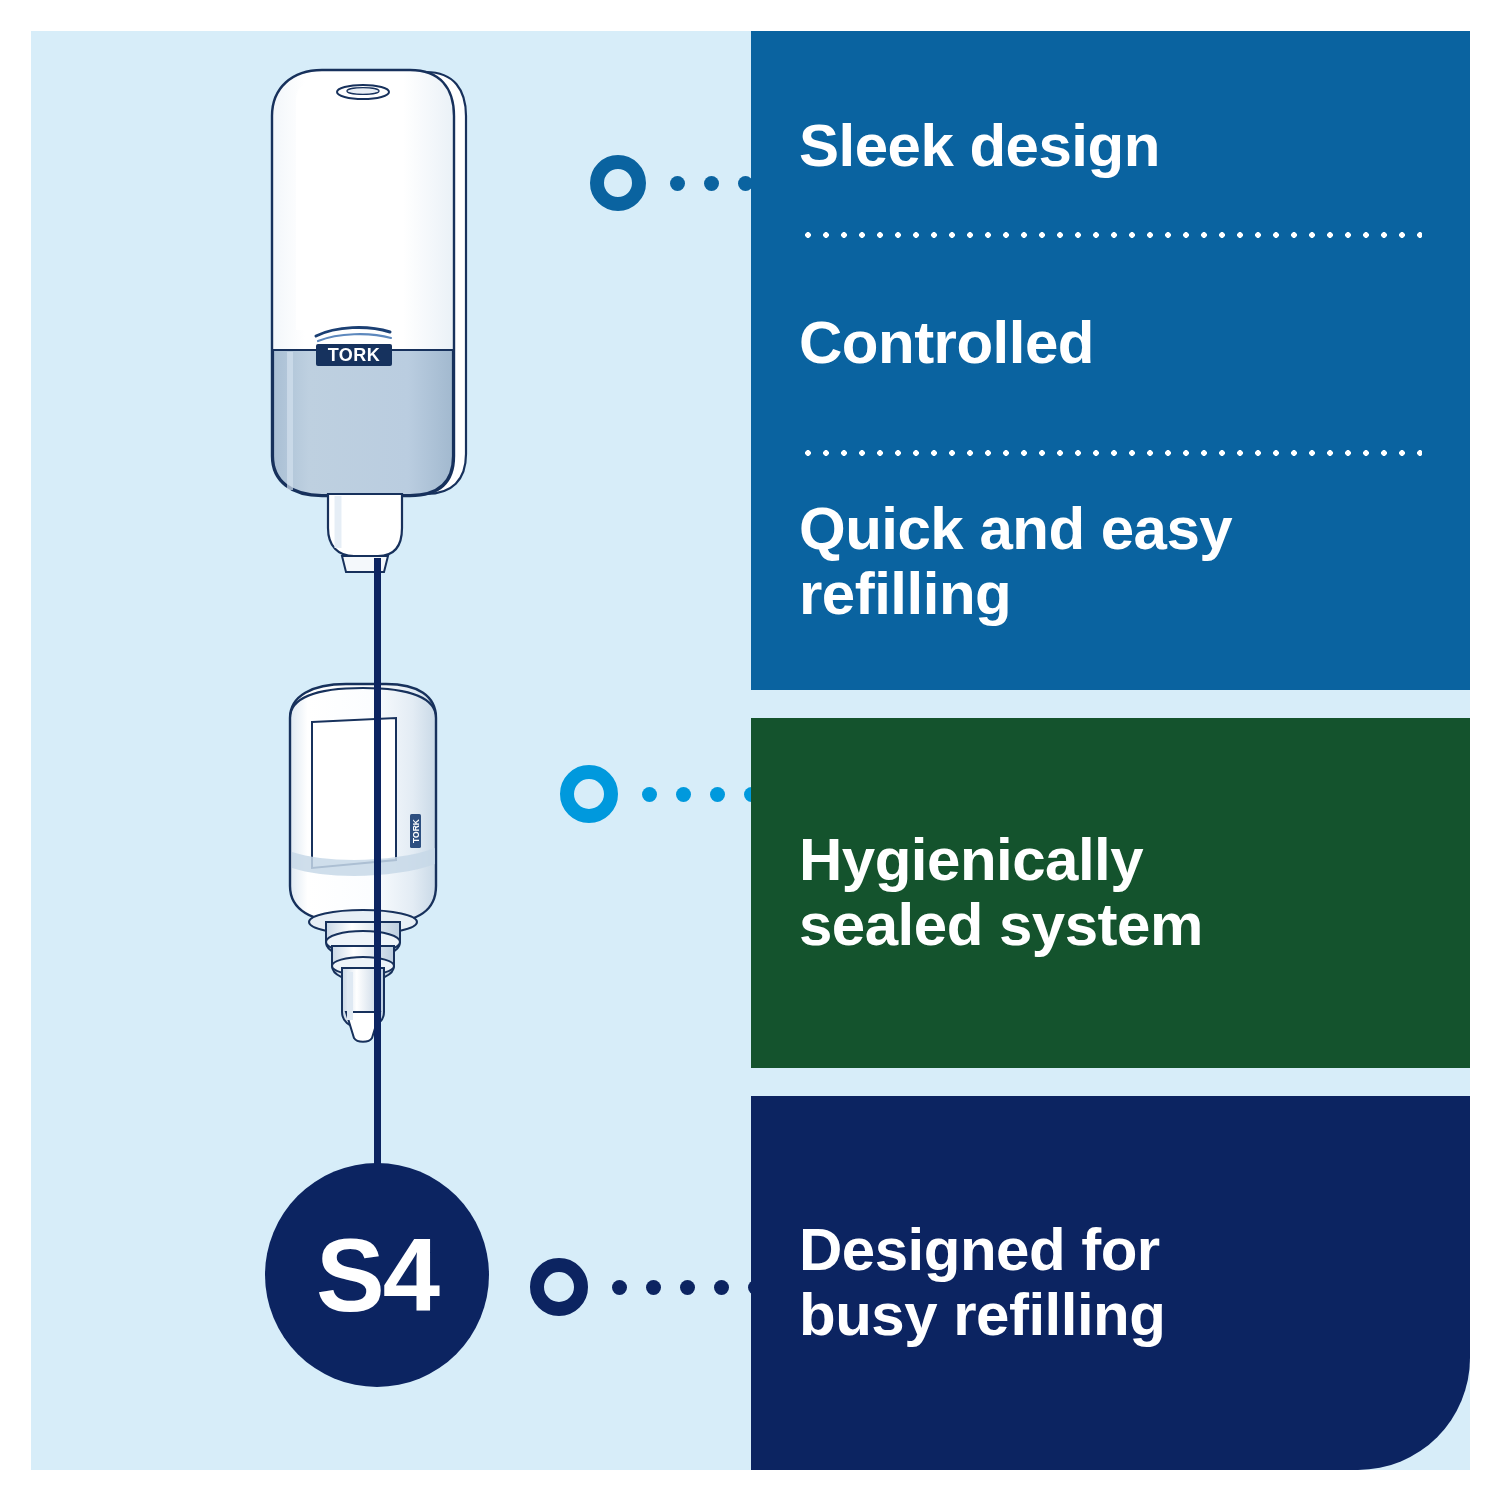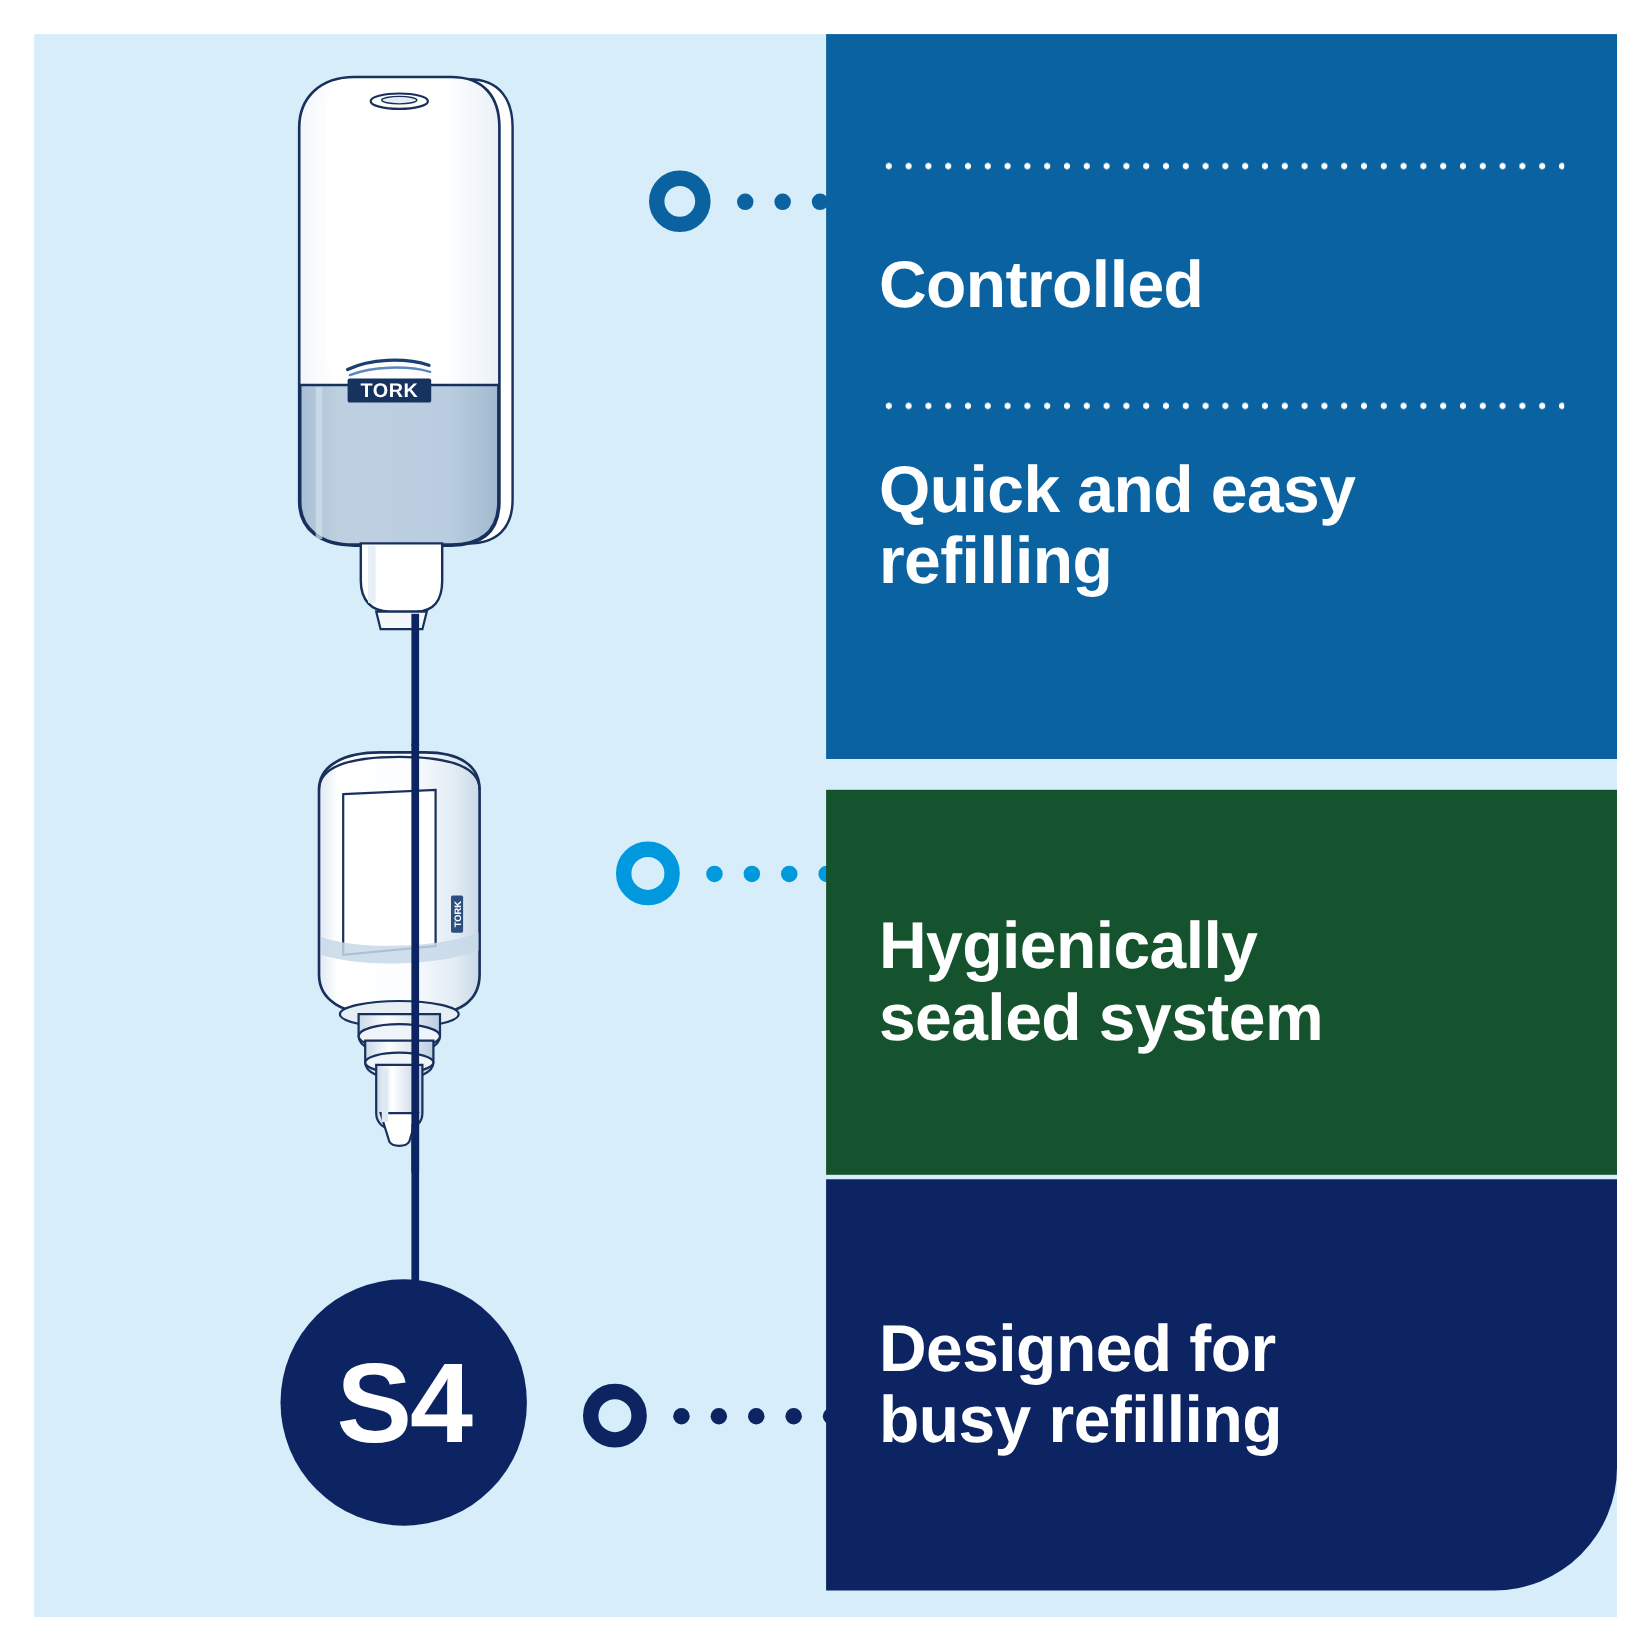--- a/index.html
+++ b/index.html
@@ -47,21 +47,21 @@
     height: 659px;
     background: #0a63a0;
     padding-top: 8px;
   }
   .panel-2 {
     top: 718px;
     height: 350px;
     background: #14532d;
   }
   .panel-3 {
-    top: 1072px;
+    top: 1096px;
     height: 374px;
     background: #0c2461;
     border-bottom-right-radius: 112px;
   }
 
   .headline {
     color: #ffffff;
     font-weight: bold;
     letter-spacing: -0.5px;
     line-height: 1.08;
@@ -133,21 +133,21 @@
     width: 7px;
     background: #0c2461;
   }
   .spine-a { top: 558px; height: 120px; }
   .spine-b { top: 676px; height: 390px; }
   .spine-c { top: 1022px; height: 160px; }
 
   
   .s4-badge {
     position: absolute;
-    left: 255px;
+    left: 265px;
     top: 1163px;
     width: 224px;
     height: 224px;
     border-radius: 50%;
     background: #0c2461;
     display: flex;
     align-items: center;
     justify-content: center;
   }
   .s4-badge span {
@@ -306,20 +306,23 @@
       <i></i>
       <i></i>
       <i></i>
       <i></i>
       <i></i>
     </div>
   </div>
 
   <div class="panel panel-1">
 
+    <div class="feature-block p1-b1">
+      <p class="headline">Sleek design</p>
+    </div>
 
     <div class="dotted-divider"></div>
 
     <div class="feature-block p1-b2">
       <p class="headline">
         <span>Controlled</span><br>
       </p>
     </div>
 
     <div class="dotted-divider"></div>

